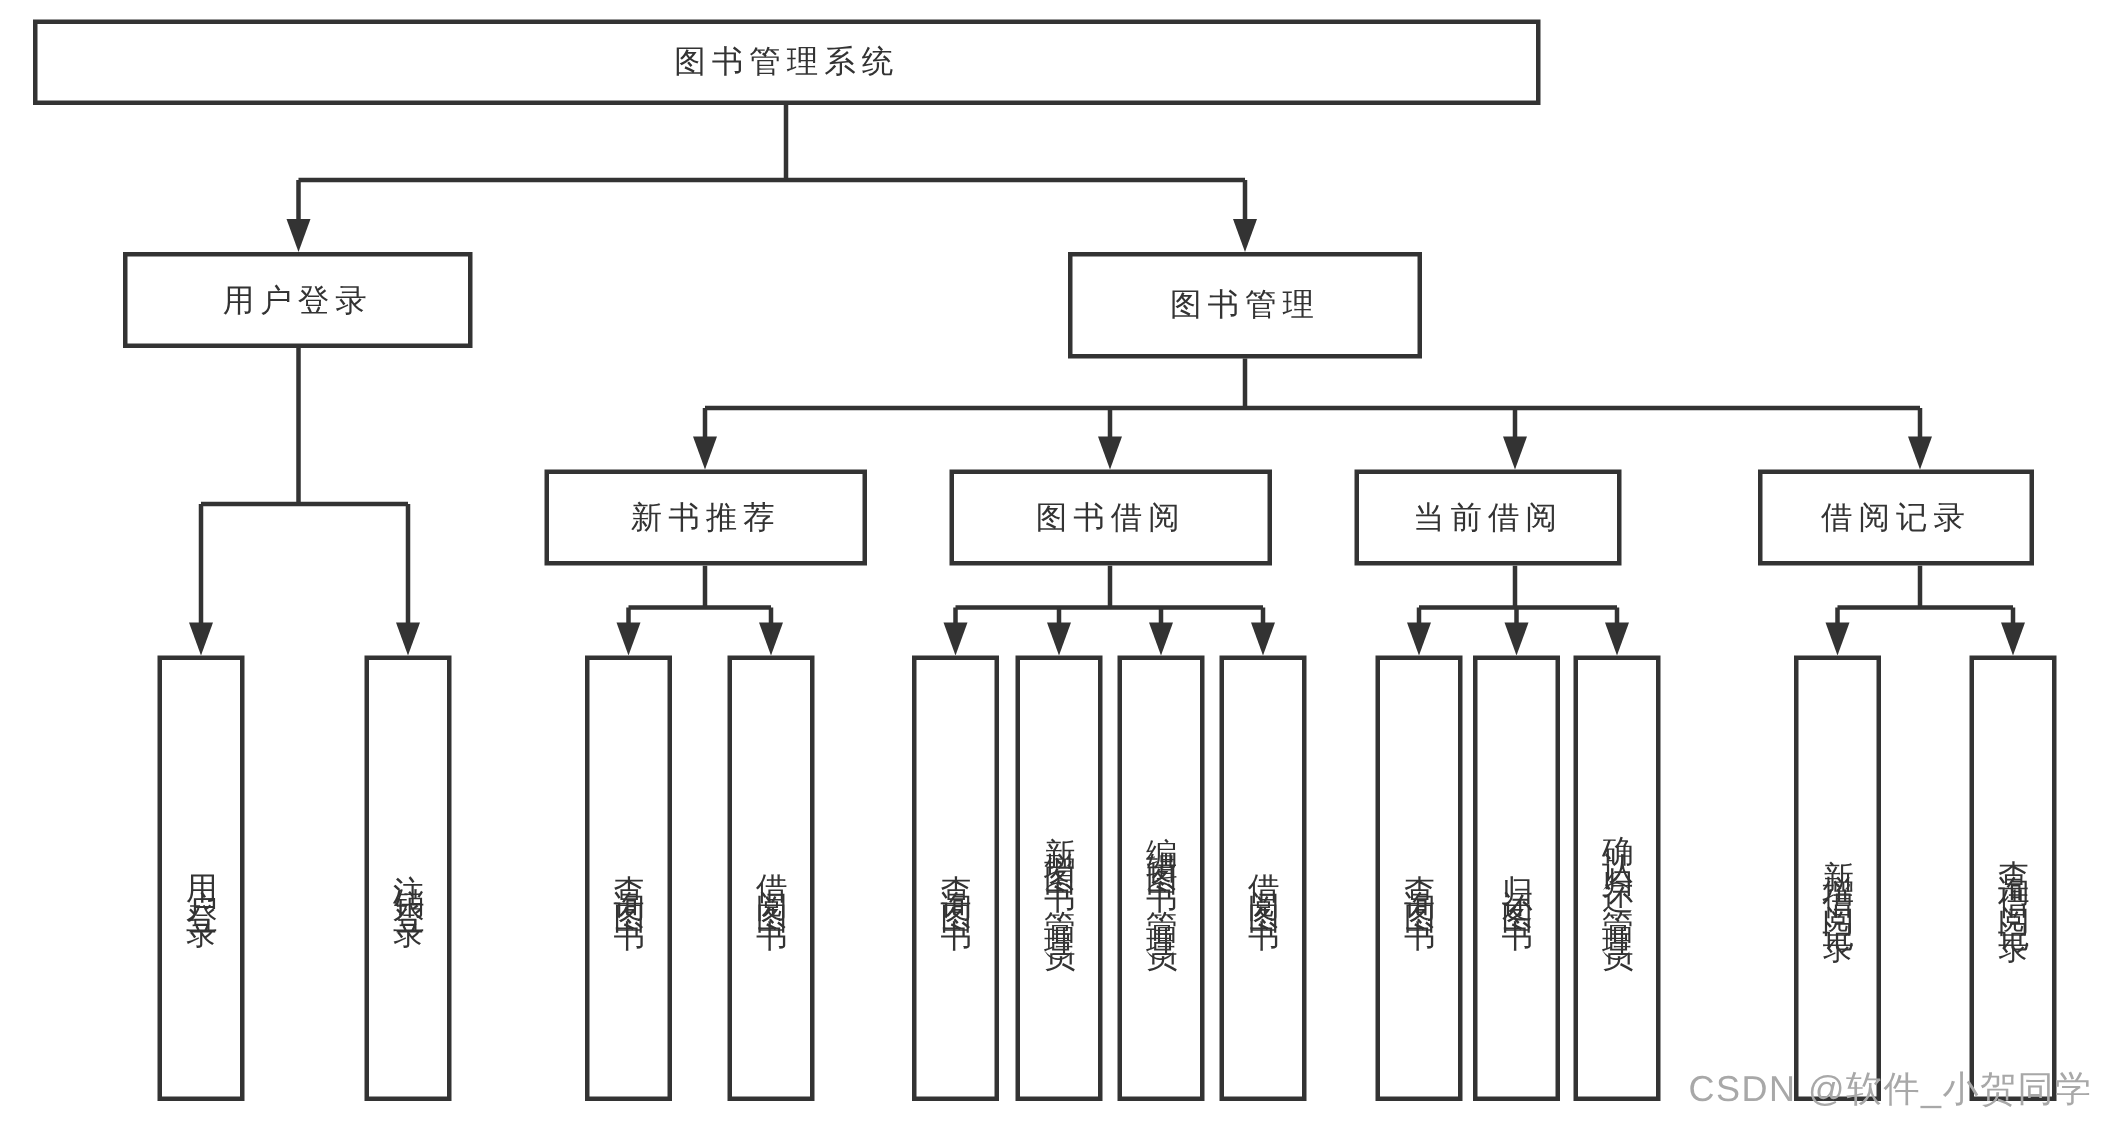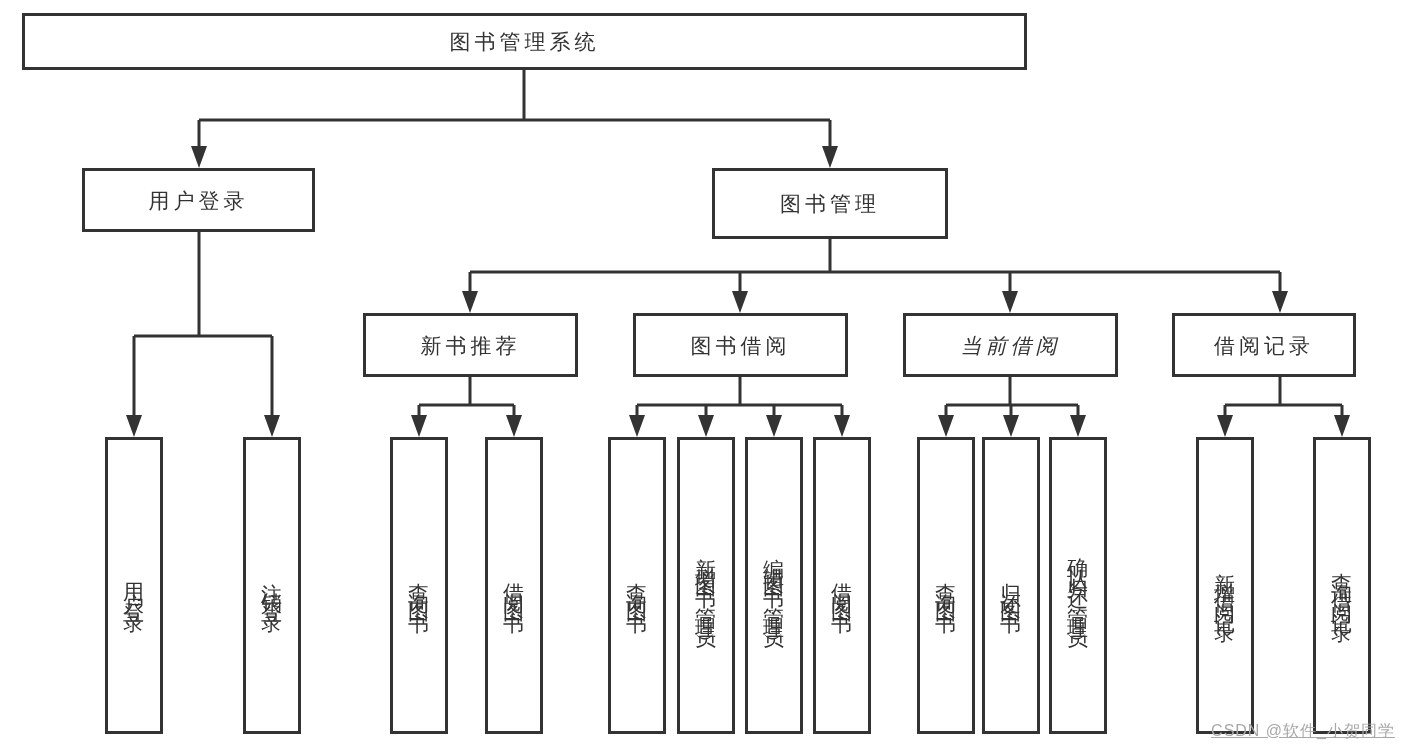--- a/index.html
+++ b/index.html
@@ -50,26 +50,25 @@
   .node.vertical {
     writing-mode: vertical-rl;
     text-orientation: mixed;
     letter-spacing: 10px;
     white-space: normal;
   }
   .watermark {
     position: absolute;
     right: 10px;
     bottom: 5px;
-    font-size: 16px;
+    font-size: 24px;
     letter-spacing: 1px;
     color: #a8a8a8;
     z-index: 20;
     pointer-events: none;
-    text-decoration: underline;
   }
 </style>
 </head>
 <body>
 
 <div class="canvas">
 
   <svg class="connectors" viewBox="0 0 1405 747" aria-hidden="true">
 
     <path class="edge" d="M524 70 V120 M199 120 H830 M199 120 V149 M830 120 V150"></path>
@@ -106,21 +105,21 @@
     <polygon class="arrowhead" points="1334,415 1350,415 1342,437"></polygon>
   </svg>
 
   <div class="node" style="left:22px; top:13px; width:1005px; height:57px;">图书管理系统</div>
 
   <div class="node" style="left:82px; top:168px; width:233px; height:64px;">用户登录</div>
   <div class="node" style="left:712px; top:168px; width:236px; height:71px;">图书管理</div>
 
   <div class="node" style="left:633px; top:313px; width:215px; height:64px;">图书借阅</div>
   <div class="node" style="left:363px; top:313px; width:215px; height:64px;">新书推荐</div>
-  <div class="node" style="left:903px; top:313px; width:215px; height:64px;font-style:italic;">当前借阅</div>
+  <div class="node" style="left:903px; top:313px; width:178px; height:64px;">当前借阅</div>
   <div class="node" style="left:1172px; top:313px; width:184px; height:64px;">借阅记录</div>
 
   <div class="node vertical" style="left:105px; top:437px; width:58px; height:297px;">用户登录</div>
   <div class="node vertical" style="left:243px; top:437px; width:58px; height:297px;">注销登录</div>
 
   <div class="node vertical" style="left:390px; top:437px; width:58px; height:297px;">查询图书</div>
   <div class="node vertical" style="left:485px; top:437px; width:58px; height:297px;">借阅图书</div>
 
   <div class="node vertical" style="left:608px; top:437px; width:58px; height:297px;">查询图书</div>
   <div class="node vertical" style="left:677px; top:437px; width:58px; height:297px;">新增图书（管理员）</div>

